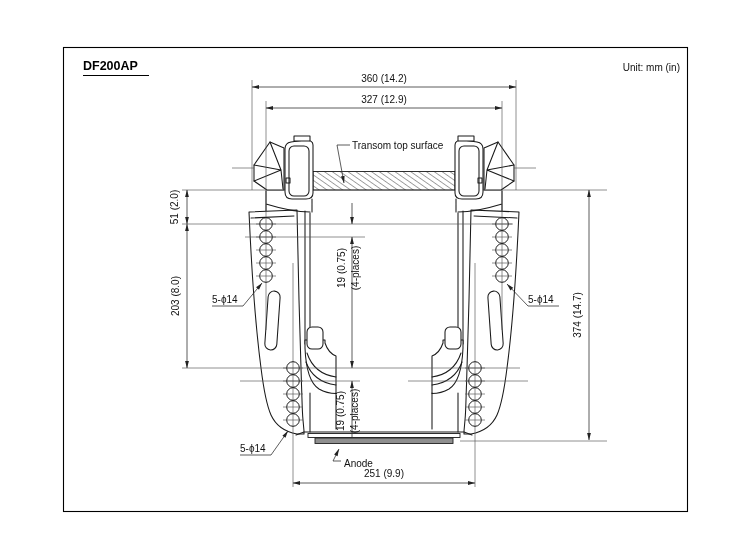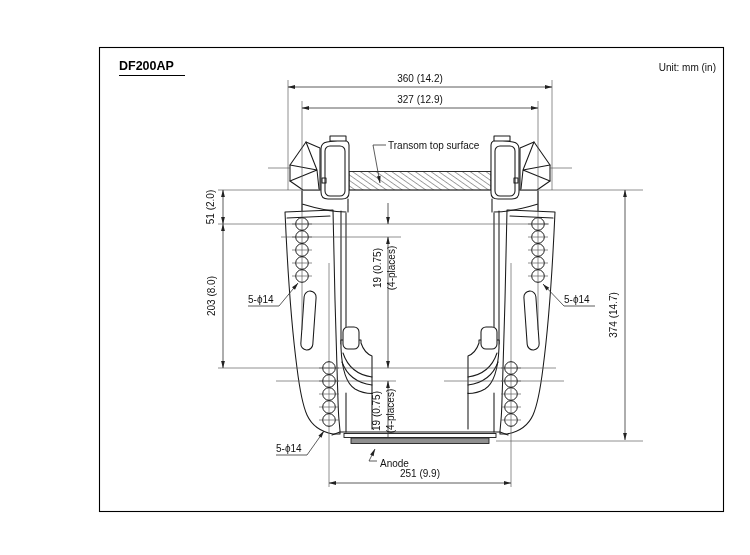--- a/index.html
+++ b/index.html
@@ -1,16 +1,16 @@
 <!DOCTYPE html>
 <html><head>
 <meta charset="utf-8">
 <style>
   html,body{margin:0;padding:0;background:#fff;}
-  .page{width:634px;height:555px;position:relative;background:#fff;padding-left:36px;}
+  .page{width:634px;height:555px;position:relative;background:#fff;}
   svg{display:block;}
   .s   {fill:none;stroke:#1a1a1a;stroke-width:1.05;stroke-linejoin:round;stroke-linecap:round;}
   .sf  {fill:#ffffff;stroke:#1a1a1a;stroke-width:1.05;stroke-linejoin:round;}
   .thin{fill:none;stroke:#555;stroke-width:0.65;}
   .dim {fill:none;stroke:#333;stroke-width:0.8;}
   .hole{fill:none;stroke:#1a1a1a;stroke-width:1;}
   .t   {font-family:"Liberation Sans","DejaVu Sans",sans-serif;font-size:10px;fill:#111;}
   .title{font-family:"Liberation Sans","DejaVu Sans",sans-serif;font-size:12.5px;font-weight:bold;fill:#000;}
 </style>
 </head>

